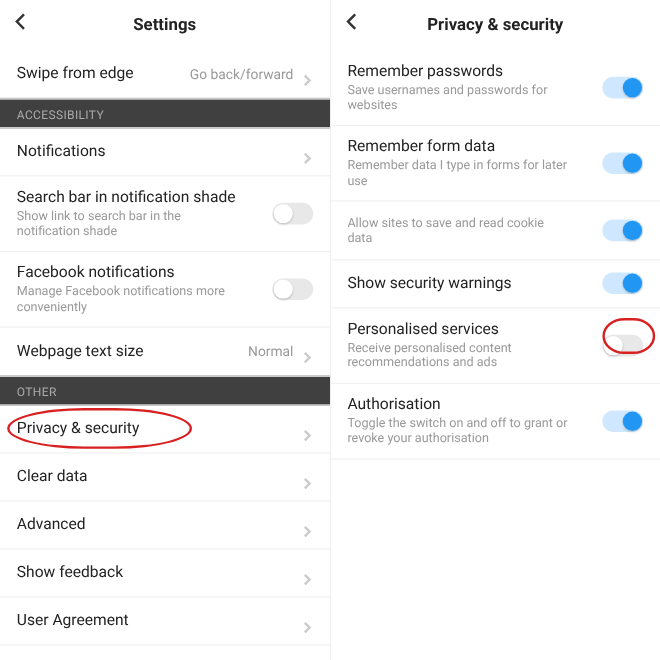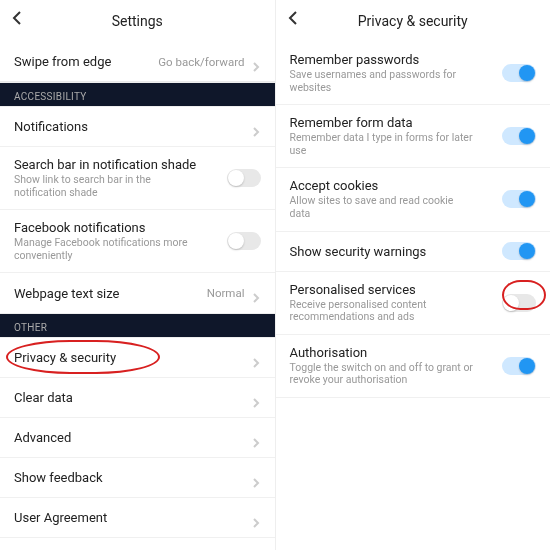--- a/index.html
+++ b/index.html
@@ -2,32 +2,32 @@
 <html><head>
 <meta charset="utf-8">
 <style>
   * { box-sizing: border-box; margin: 0; padding: 0; }
   body { font-family: -apple-system, BlinkMacSystemFont, "Segoe UI", Roboto, sans-serif; background: #fff; width: 550px; height: 550px; overflow: hidden; display: flex; }
   .pane { flex: 1; height: 550px; overflow: hidden; background: #fff; position: relative; }
   .pane-left { border-right: 1px solid #eee; box-shadow: 2px 0 4px rgba(0,0,0,0.04); }
   .header { height: 42px; display: flex; align-items: center; justify-content: center; position: relative; }
   .back { position: absolute; left: 10px; top: 10px; width: 20px; height: 20px; }
   .back svg { width: 16px; height: 16px; stroke: #333; stroke-width: 2; fill: none; }
-  .title { font-size: 14px; color: #222; font-weight: 400; }
+  .title { font-size: 14px; color: #222; font-weight: 700; }
   .list { }
   .row { padding: 10px 14px; display: flex; align-items: center; justify-content: flex-end; min-height: 40px; }
   .row.border-b { border-bottom: 1px solid #f0f0f0; gap: 28px; }
   .row.sep-after { border-bottom: 1px solid #eaeaea; }
   .row-main { flex: 1; }
   .row-title { font-size: 13px; color: #222; }
   .row-sub { font-size: 10.5px; color: #999; margin-top: 2px; line-height: 1.2; }
   .row-value { font-size: 11.5px; color: #999; margin-right: 6px; }
   .chev { width: 10px; height: 10px; flex-shrink: 0; }
   .chev svg { width: 10px; height: 10px; stroke: #ccc; stroke-width: 2; fill: none; }
-  .section-header { padding: 8px 14px 4px; font-size: 10px; color: #aaa; letter-spacing: 0.3px; background: #0f172a; border-top: 1px solid #eee; border-bottom: 1px solid #eee; }
+  .section-header { padding: 8px 14px 4px; font-size: 10px; color: #aaa; letter-spacing: 0.3px; background: #404040; border-top: 1px solid #eee; border-bottom: 1px solid #eee; }
   .toggle { width: 34px; height: 18px; border-radius: 9px; background: #e8e8e8; position: relative; flex-shrink: 0; }
   .toggle .knob { width: 16px; height: 16px; border-radius: 50%; background: #fff; position: absolute; top: 1px; left: 1px; box-shadow: 0 1px 2px rgba(0,0,0,0.2); }
   .toggle.on { background: #cfe8ff; }
   .toggle.on .knob { left: 17px; background: #2196f3; }
   .circled { position: relative; }
   .circled::after {
     content: "";
     position: absolute;
     border: 2.5px solid #d82020;
     border-radius: 50% / 60%;
@@ -183,21 +183,20 @@
         <div class="row-title">Remember form data</div>
         <div class="row-sub">Remember data I type in forms for later use</div>
       </div>
       <div class="toggle on">
           <div class="knob"></div>
         </div>
     </div>
 
     <div class="row border-b">
       <div class="row-main">
-        <div class="row-title">Accept cookies</div>
         <div class="row-sub">Allow sites to save and read cookie data</div>
       </div>
       <div class="toggle on">
           <div class="knob"></div>
         </div>
     </div>
 
     <div class="row border-b">
       <div class="row-main">
         <div class="row-title">Show security warnings</div>

